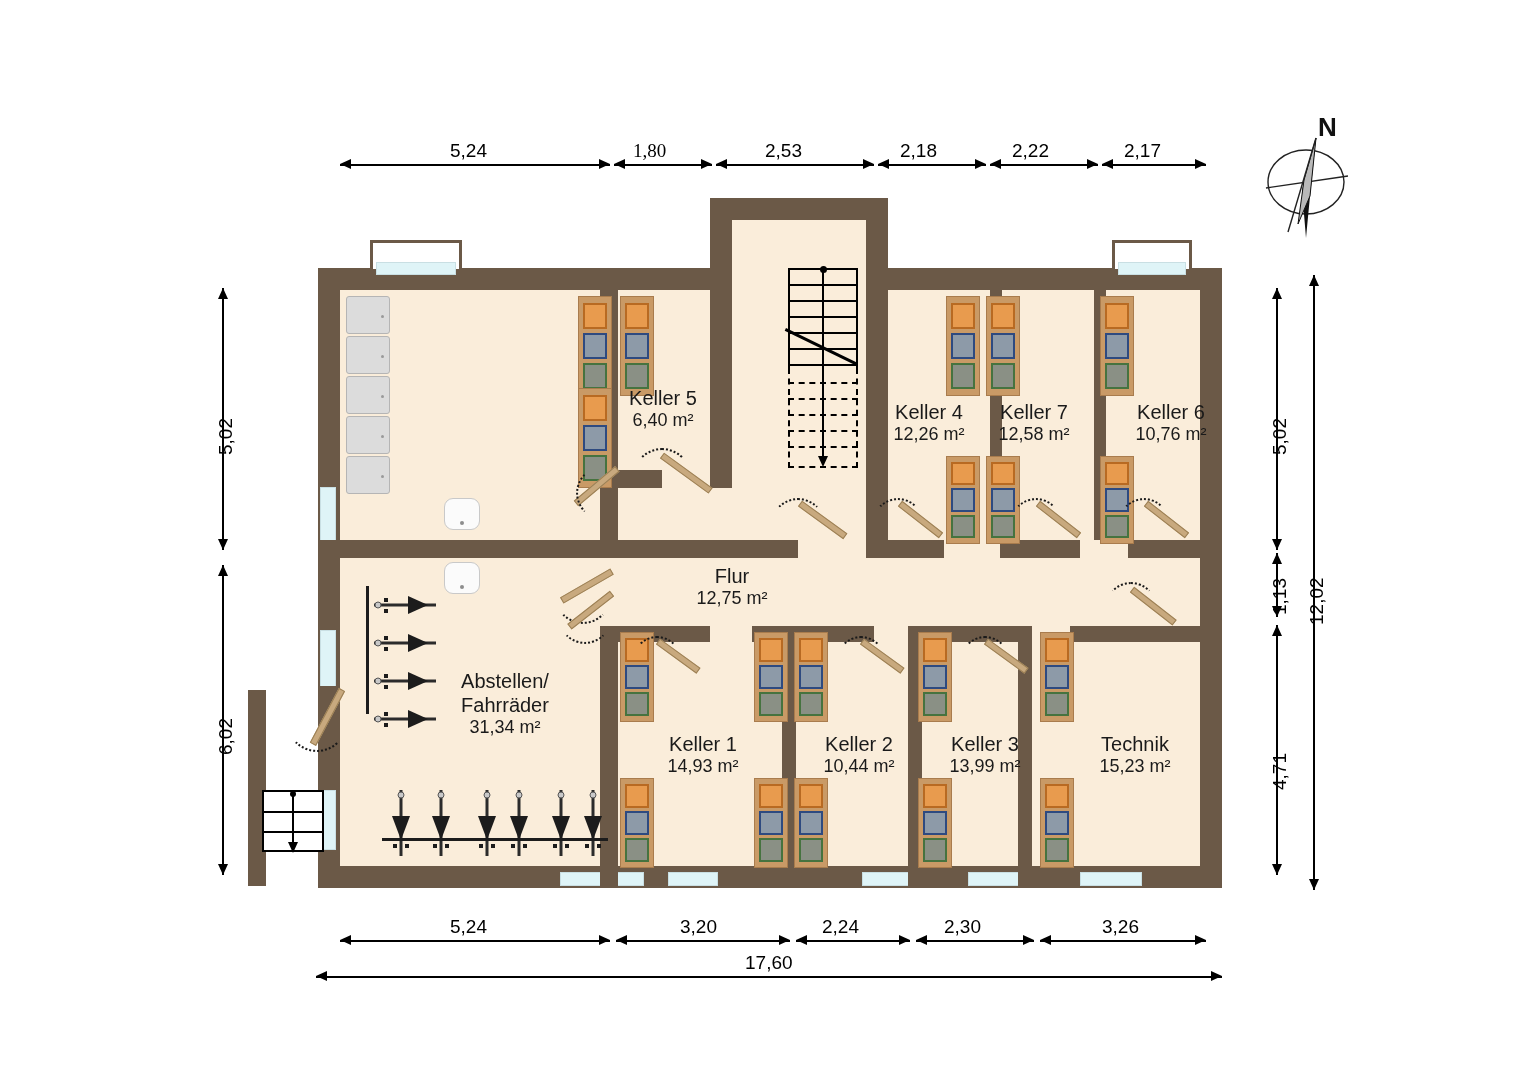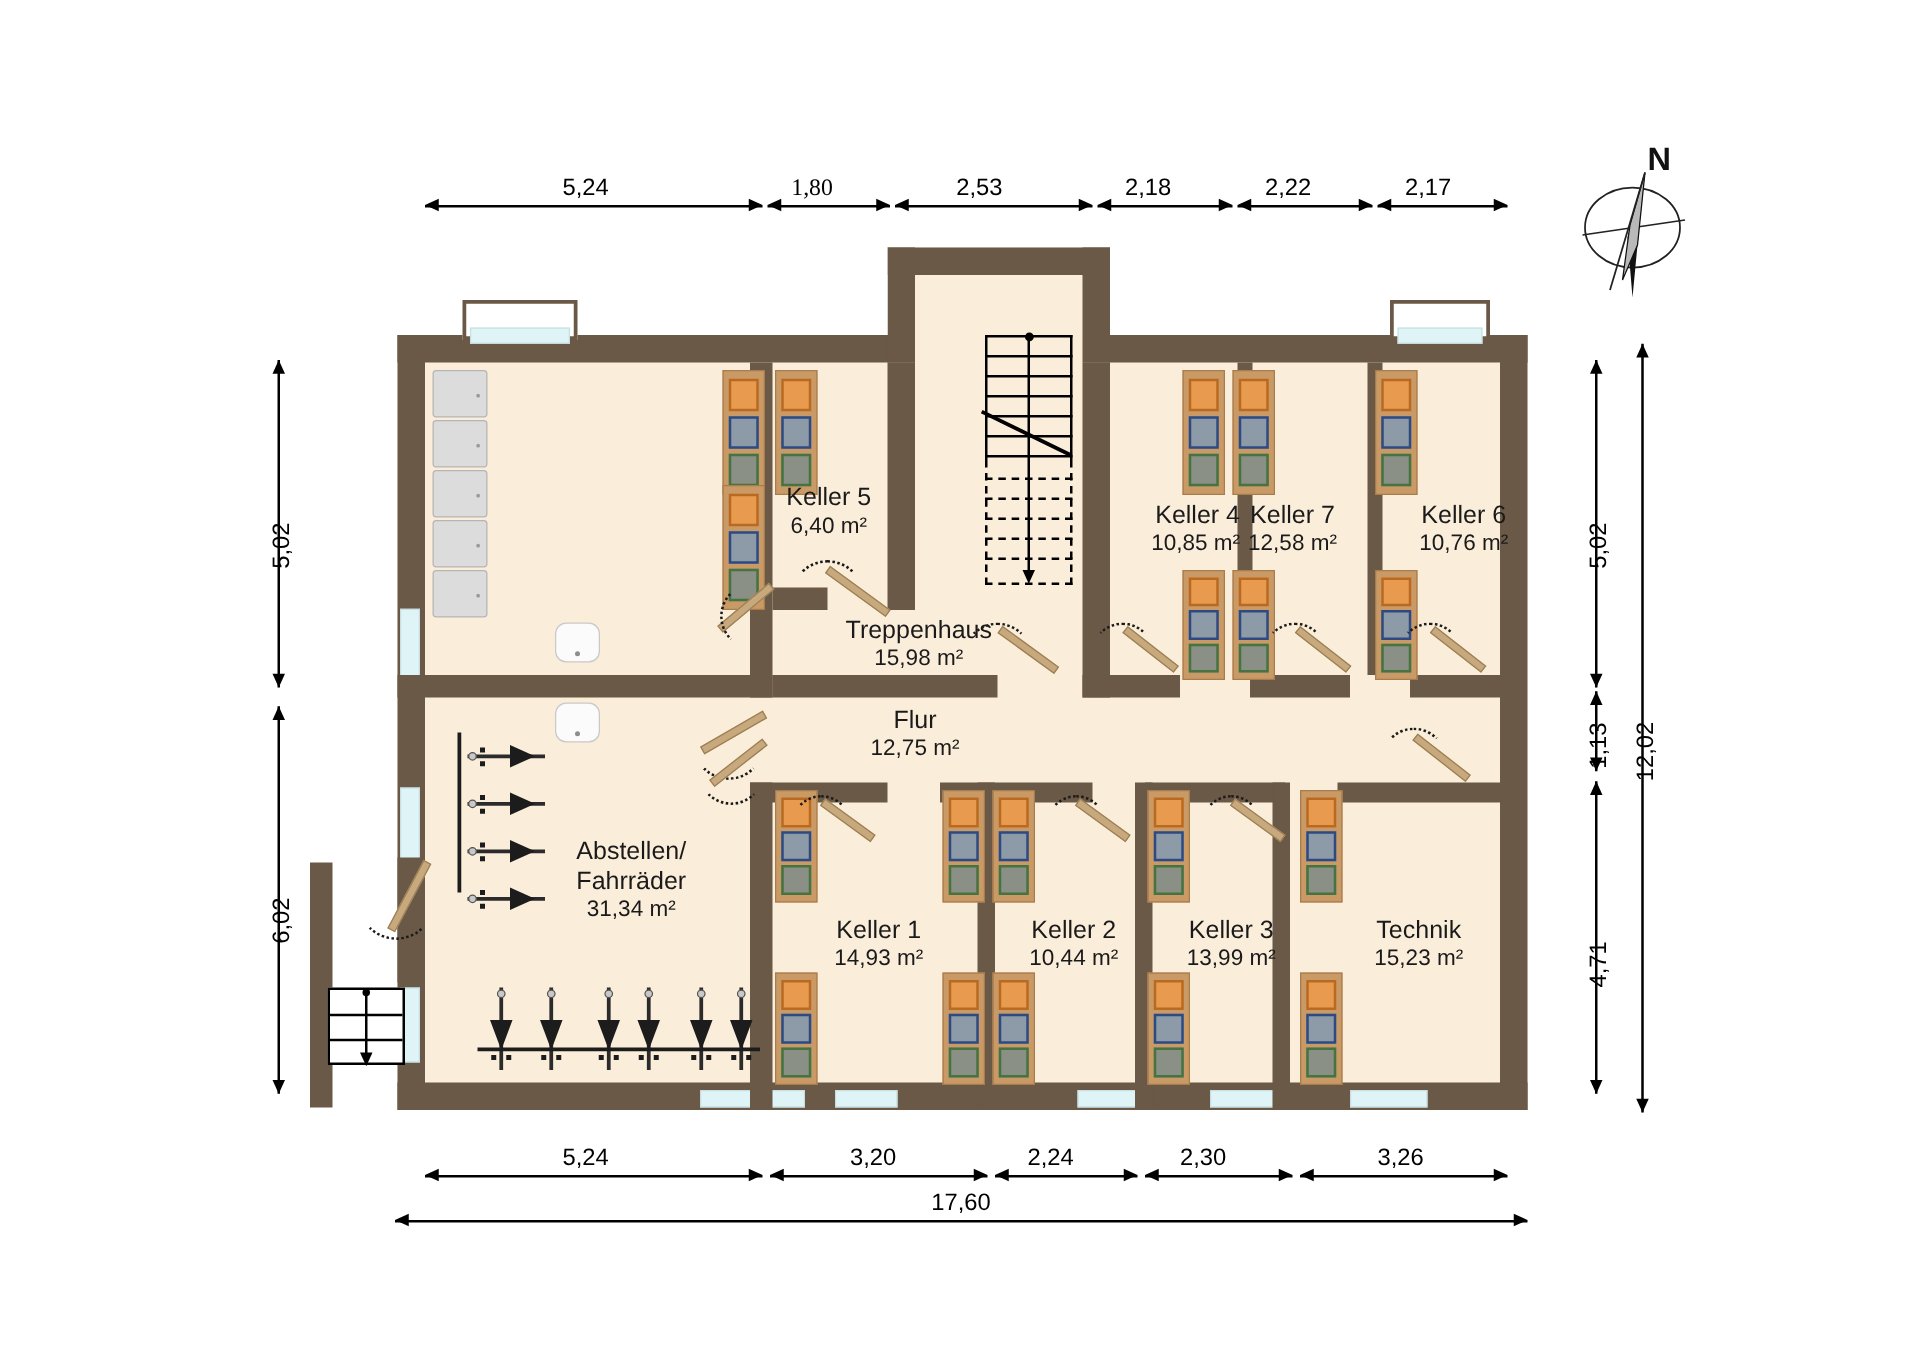--- a/index.html
+++ b/index.html
@@ -512,28 +512,24 @@
     <div class="leaf" style="left:0;top:0;width:62px;height:7px;transform:rotate(118deg);"></div>
     <div class="arc" style="left:-56px;top:4px;width:62px;height:62px;border-color:transparent transparent #1a1a1a transparent;"></div>
   </div>
 
 
   <div class="rlabel" style="left:604px;top:386px;width:118px;">
     <span>Keller 5</span>
     <span class="a">6,40 m²</span>
   </div>
 
-  <div class="rlabel" style="left:650px;top:492px;width:170px;">
-    <span>Treppenhaus</span>
-    <span class="a">15,98 m²</span>
-  </div>
-
-  <div class="rlabel" style="left:866px;top:400px;width:126px;text-align:right;">
+
+  <div class="rlabel" style="left:866px;top:400px;width:126px;">
     <span>Keller 4</span>
-    <span class="a">10,85 m²</span>
+    <span class="a">12,26 m²</span>
   </div>
 
   <div class="rlabel" style="left:971px;top:400px;width:126px;">
     <span>Keller 7</span>
     <span class="a">12,58 m²</span>
   </div>
 
   <div class="rlabel" style="left:1108px;top:400px;width:126px;">
     <span>Keller 6</span>
     <span class="a">10,76 m²</span>

